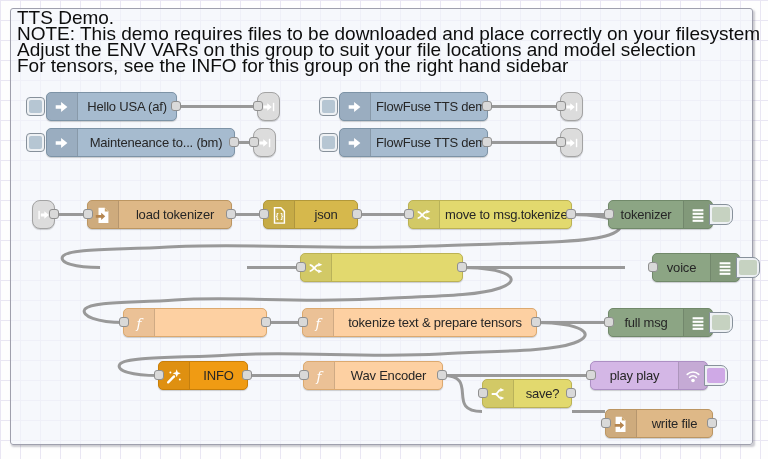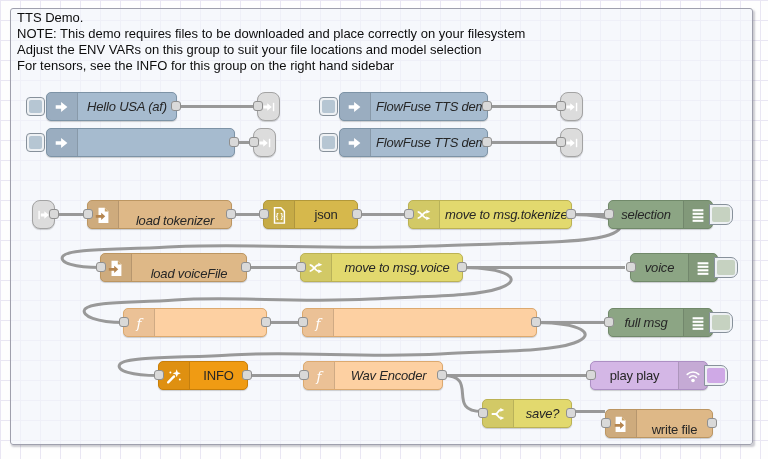--- a/index.html
+++ b/index.html
@@ -12,48 +12,48 @@
     background-size:20px 20px;
   }
   .group{
     position:absolute;left:10px;top:8px;width:743px;height:437px;
     background:rgba(242,244,251,0.68);
     border:1.5px solid #9fa0ad;border-radius:3px;
     box-shadow:1.5px 2px 2px rgba(70,70,90,0.28);
     z-index:1;box-sizing:border-box;
   }
   .info{position:absolute;left:17px;top:10px;z-index:2;color:#0d0d0d;
-    font-size:13px;line-height:16px;white-space:nowrap;}
+    font-size:19px;line-height:16px;white-space:nowrap;}
   svg.wires{position:absolute;left:0;top:0;z-index:3;}
   .wires path{stroke:#999999;stroke-width:3;fill:none;}
   .node{
     position:absolute;height:29px;display:flex;align-items:center;
     border:1px solid;border-radius:5px;box-sizing:border-box;z-index:4;
     box-shadow:0 1px 1px rgba(0,0,0,0.18);
   }
   .icon-rgn{
     width:30px;align-self:stretch;flex:0 0 30px;display:flex;align-items:center;justify-content:center;
     background:rgba(0,0,0,0.07);border-right:1px solid rgba(0,0,0,0.12);
     border-radius:4px 0 0 4px;
   }
   .icon-rgn.right{border-right:none;border-left:1px solid rgba(0,0,0,0.12);border-radius:0 4px 4px 0;flex:0 0 28px;width:28px;}
   .lbl{flex:1;text-align:center;font-size:13px;letter-spacing:-0.2px;color:#262626;
     white-space:nowrap;overflow:hidden;padding:0 5px;}
-  .it{font-style:italic;}
+  .it{}
   .port{position:absolute;width:10px;height:10px;background:#d9d9d9;border:1px solid #8f8f8f;
     border-radius:3px;top:50%;margin-top:-6px;box-sizing:border-box;z-index:5;}
   .port.in{left:-5px;} .port.out{right:-5px;}
   .nbtn{position:absolute;width:19px;height:19px;top:4px;border:1.5px solid #87919b;
     border-radius:4px;background:#eef1f4;box-sizing:border-box;}
   .nbtn::after{content:'';position:absolute;inset:2px;border-radius:2px;background:#b6c6d3;}
   .nbtn.left{left:-21px;}
   .nbtn.right{left:calc(100% - 3px);width:24px;height:21px;top:3px;border-radius:0 7px 7px 0;}
   .t-inject{background:#a6bbcf;border-color:#7d93a6;}
   .t-link{background:#dcdcdc;border-color:#a3a3a3;border-radius:8px;width:23px;justify-content:center;}
-  .t-file{background:#deb887;border-color:#bc9662;align-items:flex-end;}
+  .t-file{background:#deb887;border-color:#bc9662;}
   .t-json{background:#d6b84c;border-color:#b2983a;}
   .t-change{background:#e2d96e;border-color:#bcb254;}
   .t-debug{background:#8ca584;border-color:#71896a;}
   .t-debug .nbtn::after{background:#c6d2c1;}
   .t-func{background:#fdd0a2;border-color:#dca96f;}
   .t-onnx{background:#f09b13;border-color:#c97f08;}
   .t-audio{background:#d4b7e6;border-color:#ad8fc4;}
   .t-audio .nbtn::after{background:#cfa9e6;}
 </style>
 </head>
@@ -101,20 +101,21 @@
     <span class="lbl it">Hello USA (af)</span>
     <span class="port out"></span>
   </div>
   <div class="node t-inject" style="left:46px;top:128px;width:189px">
     <span class="nbtn left"></span>
     <span class="icon-rgn">
       <svg viewBox="0 0 20 20" width="18" height="18">
           <path d="M3 8h6V4.5L16 10l-7 5.5V12H3z" fill="#fff"></path>
         </svg>
     </span>
+    <span class="lbl it">Mainteneance to... (bm)</span>
     <span class="port out"></span>
   </div>
   <div class="node t-inject" style="left:339px;top:92px;width:149px">
     <span class="nbtn left"></span>
     <span class="icon-rgn">
       <svg viewBox="0 0 20 20" width="18" height="18">
           <path d="M3 8h6V4.5L16 10l-7 5.5V12H3z" fill="#fff"></path>
         </svg>
     </span>
     <span class="lbl it">FlowFuse TTS demo. (am)</span>
@@ -209,60 +210,47 @@
           <path d="M12.5 4.2l4.5 2.1-4.5 2.1z" fill="#fff"></path>
           <path d="M12.5 11.6l4.5 2.1-4.5 2.1z" fill="#fff"></path>
         </svg>
     </span>
     <span class="lbl it">move to msg.tokenizer</span>
     <span class="port in"></span>
     <span class="port out"></span>
   </div>
   <div class="node t-debug" style="left:608px;top:200px;width:105px">
     <span class="nbtn right"></span>
-    <span class="lbl it">selection</span>
+    <span class="lbl it">tokenizer</span>
     <span class="icon-rgn right">
       <svg viewBox="0 0 20 20" width="18" height="18">
           <g fill="#fff">
             <rect x="4" y="3.6" width="12" height="2.3"></rect>
             <rect x="4" y="7.5" width="12" height="2.3"></rect>
             <rect x="4" y="11.4" width="12" height="2.3"></rect>
             <rect x="4" y="15.3" width="12" height="2.3"></rect>
           </g>
         </svg>
     </span>
     <span class="port in"></span>
   </div>
 
-  <div class="node t-file" style="left:100px;top:253px;width:147px">
-    <span class="icon-rgn">
-      <svg viewBox="0 0 20 20" width="18" height="18">
-          <path d="M5 2h7l4 4v13H5z" fill="#fff"></path>
-          <path d="M12 2l4 4h-4z" fill="#c9a36b"></path>
-          <path d="M2 10h6V7.5l4.5 4-4.5 4V13H2z" fill="#b5854f"></path>
-        </svg>
-    </span>
-    <span class="lbl it">load voiceFile</span>
-    <span class="port in"></span>
-    <span class="port out"></span>
-  </div>
   <div class="node t-change" style="left:300px;top:253px;width:163px">
     <span class="icon-rgn">
       <svg viewBox="0 0 20 20" width="18" height="18">
           <path d="M3 6.5c4 0 6 7 10 7" stroke="#fff" stroke-width="2" fill="none"></path>
           <path d="M3 13.5c4 0 6-7 10-7" stroke="#fff" stroke-width="2" fill="none"></path>
           <path d="M12.5 4.2l4.5 2.1-4.5 2.1z" fill="#fff"></path>
           <path d="M12.5 11.6l4.5 2.1-4.5 2.1z" fill="#fff"></path>
         </svg>
     </span>
-    <span class="lbl it">move to msg.voice</span>
-    <span class="port in"></span>
-    <span class="port out"></span>
-  </div>
-  <div class="node t-debug" style="left:630px;top:253px;width:88px">
+    <span class="port in"></span>
+    <span class="port out"></span>
+  </div>
+  <div class="node t-debug" style="left:652px;top:253px;width:88px">
     <span class="nbtn right"></span>
     <span class="lbl it">voice</span>
     <span class="icon-rgn right">
       <svg viewBox="0 0 20 20" width="18" height="18">
           <g fill="#fff">
             <rect x="4" y="3.6" width="12" height="2.3"></rect>
             <rect x="4" y="7.5" width="12" height="2.3"></rect>
             <rect x="4" y="11.4" width="12" height="2.3"></rect>
             <rect x="4" y="15.3" width="12" height="2.3"></rect>
           </g>
@@ -279,20 +267,21 @@
     </span>
     <span class="port in"></span>
     <span class="port out"></span>
   </div>
   <div class="node t-func" style="left:302px;top:308px;width:235px">
     <span class="icon-rgn">
       <svg viewBox="0 0 20 20" width="18" height="18">
           <text x="10" y="15" font-size="15" font-style="italic" fill="#fff" text-anchor="middle" font-family="DejaVu Serif, serif">f</text>
         </svg>
     </span>
+    <span class="lbl it">tokenize text &amp; prepare tensors</span>
     <span class="port in"></span>
     <span class="port out"></span>
   </div>
   <div class="node t-debug" style="left:608px;top:308px;width:105px">
     <span class="nbtn right"></span>
     <span class="lbl it">full msg</span>
     <span class="icon-rgn right">
       <svg viewBox="0 0 20 20" width="18" height="18">
           <g fill="#fff">
             <rect x="4" y="3.6" width="12" height="2.3"></rect>
@@ -334,21 +323,21 @@
     <span class="icon-rgn right">
       <svg viewBox="0 0 20 20" width="18" height="18">
           <circle cx="10" cy="15" r="2" fill="#fff"></circle>
           <path d="M6.2 11.4a5.4 5.4 0 0 1 7.6 0" stroke="#fff" stroke-width="1.8" fill="none" stroke-linecap="round"></path>
           <path d="M3.6 8.2a9 9 0 0 1 12.8 0" stroke="#fff" stroke-width="1.8" fill="none" stroke-linecap="round"></path>
         </svg>
     </span>
     <span class="port in"></span>
   </div>
 
-  <div class="node t-change" style="left:482px;top:399px;width:90px">
+  <div class="node t-change" style="left:482px;top:379px;width:90px">
     <span class="icon-rgn">
       <svg viewBox="0 0 20 20" width="18" height="18">
           <path d="M3 10h4c3 0 3-4.5 6-4.5" stroke="#fff" stroke-width="2" fill="none"></path>
           <path d="M7 10c3 0 3 4.5 6 4.5" stroke="#fff" stroke-width="2" fill="none"></path>
           <path d="M12.5 3.4l4.5 2.1-4.5 2.1z" fill="#fff"></path>
           <path d="M12.5 12.4l4.5 2.1-4.5 2.1z" fill="#fff"></path>
         </svg>
     </span>
     <span class="lbl it">save?</span>
     <span class="port in"></span>

